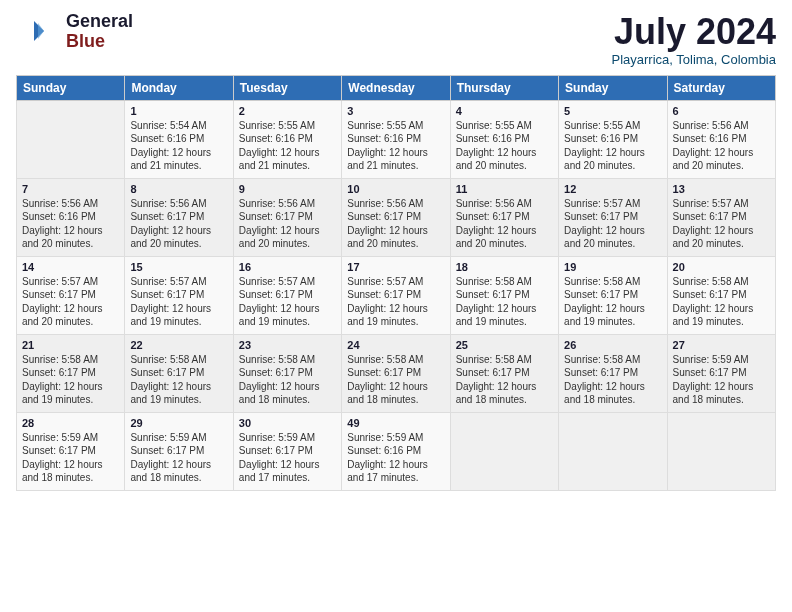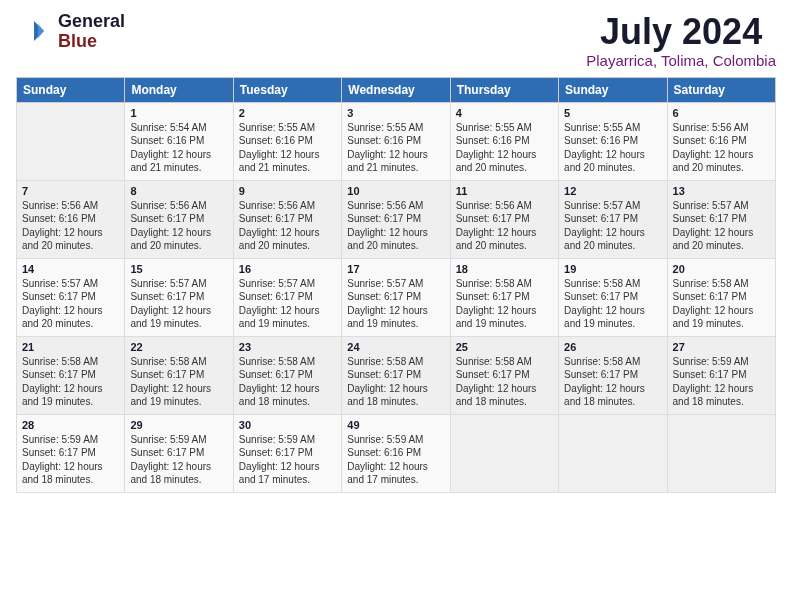--- a/index.html
+++ b/index.html
@@ -17,46 +17,46 @@
     }
     .header {
       display: flex;
       justify-content: space-between;
       align-items: flex-start;
       margin-bottom: 8px;
     }
     .logo {
       display: flex;
       align-items: center;
-      gap: 12px;
+      gap: 20px;
       justify-content: center;
     }
     .logo-text {
       font-size: 18px;
       font-weight: bold;
       color: #1a1a2e;
       line-height: 1.1;
     }
     .logo-text .blue { color: #7f1d1d; }
     .logo-icon {
       width: 30px;
       height: 30px;
     }
     .title-block {
-      text-align: center;
+      text-align: right;
     }
     .month-title {
       font-size: 36px;
       font-weight: bold;
       color: #1a1a2e;
       line-height: 1.1;
     }
     .subtitle {
-      font-size: 15px;
-      color: #701a75;
+      font-size: 13px;
+      color: #0c4a6e;
       font-weight: normal;
     }
     table {
       width: 100%;
       border-collapse: collapse;
       table-layout: fixed;
       border-radius: 28px;
     }
     thead tr th {
       background-color: #2e6db4;

